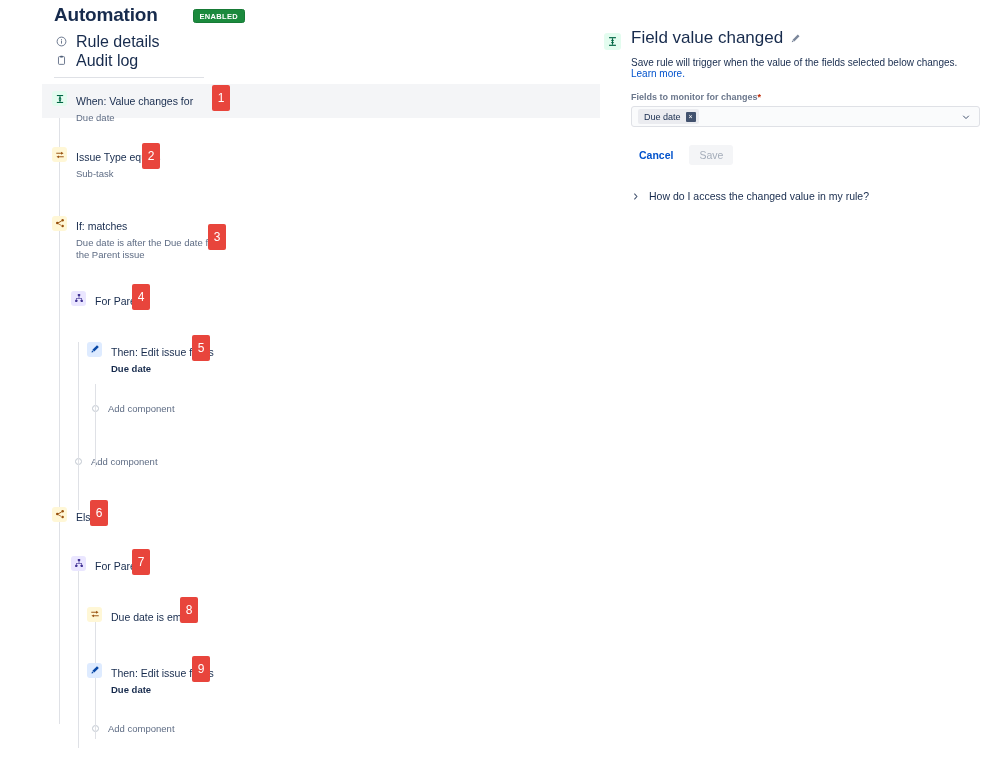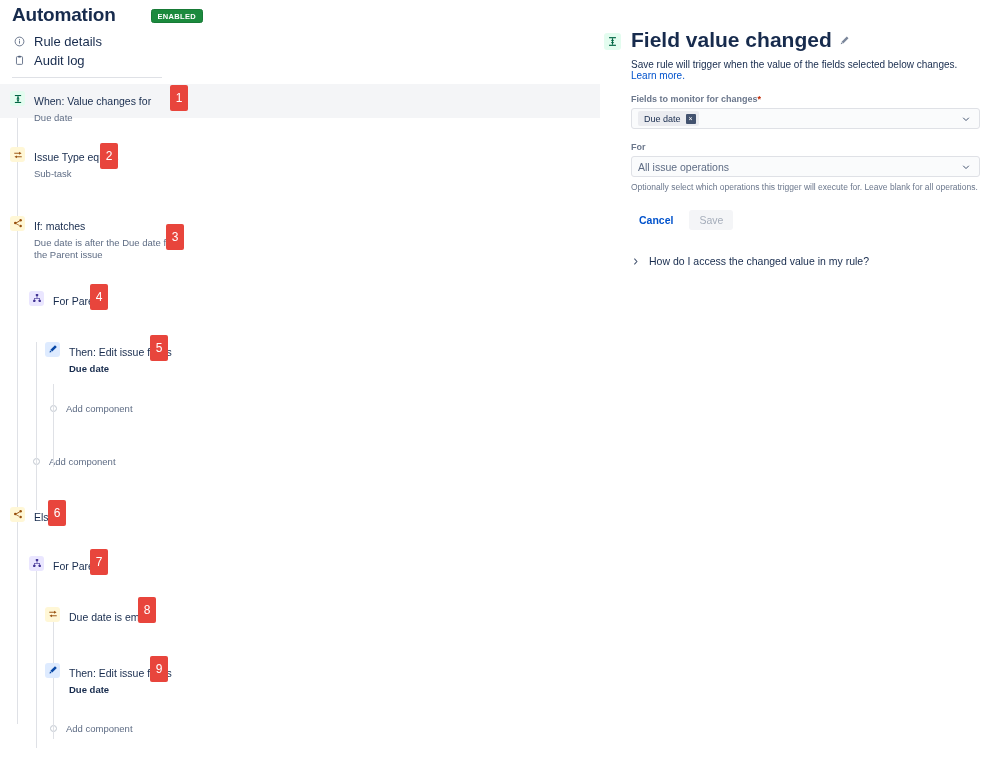--- a/index.html
+++ b/index.html
@@ -7,40 +7,40 @@
   body {
     width: 998px; height: 758px;
     background: #ffffff;
     font-family: "Liberation Sans", sans-serif;
     color: #172B4D;
     position: relative;
     overflow: hidden;
   }
 
   
-  #left-panel { position: absolute; left: 0; top: 0; width: 600px; height: 758px; }
+  #left-panel { position: absolute; left: 0; top: 0; width: 600px; height: 758px; padding-left: 42px; }
 
   #app-header { padding: 4px 12px 0 12px; display: flex; align-items: center; }
   #app-title { font-size: 19px; font-weight: bold; color: #172B4D; letter-spacing: -0.2px; }
   #enabled-badge {
     margin-left: 35px; margin-top: 2px;
     background: #1b8a3d; color: #ffffff;
     font-size: 7.5px; font-weight: bold; letter-spacing: 0.3px;
     padding: 2px 6px 1px 6px; border-radius: 2.5px;
     border: 1px solid #177a36;
   }
 
   #rule-name { padding: 12px 12px 0 12px; font-size: 10.5px; font-weight: bold;
                color: #172B4D; letter-spacing: 0.3px; }
 
   .nav-list { margin-top: 6px; padding-left: 13px; }
   .nav-item { display: flex; align-items: center; height: 19px; cursor: pointer; }
   .nav-icon { width: 13px; height: 13px; display: flex; align-items: center; justify-content: center;
               color: #505F79; flex: none; }
-  .nav-label { font-size: 13px; color: #172B4D; margin-left: 8px; }
+  .nav-label { font-size: 16px; color: #172B4D; margin-left: 8px; }
 
   #nav-divider { margin: 7px 12px 0 12px; height: 1px; background: #DFE1E6; width: 150px; }
 
   
   #rule-tree { position: relative; margin-top: 6px; }
 
   .node { position: relative; }
   .node-row { position: relative; display: flex; align-items: flex-start; padding: 6px 0 6px 0; }
   .node-row.selected { background: #F4F5F7; }
 
@@ -76,21 +76,21 @@
   .add-label { font-size: 9.5px; color: #5E6C84; margin-left: 9px; }
 
   
   #right-panel { position: absolute; left: 600px; top: 0; width: 398px; height: 758px;
                  padding: 28px 18px 0 4px; }
   #detail-head { display: flex; align-items: flex-start; }
   #detail-icon { width: 17px; height: 17px; border-radius: 3px; background: #E3FCEF;
                  display: flex; align-items: center; justify-content: center; flex: none;
                  margin-top: 5px; }
   #detail-title-wrap { margin-left: 10px; display: flex; align-items: center; }
-  #detail-title { font-size: 21px; font-weight: bold; color: #172B4D; }
+  #detail-title { font-size: 17px; font-weight: normal; color: #172B4D; }
   #title-edit-icon { margin-left: 7px; color: #7A869A; display: flex; align-items: center; }
 
   #detail-desc { margin-left: 27px; margin-top: 7px; font-size: 10px; color: #172B4D; }
   .link { color: #0052CC; text-decoration: none; cursor: pointer; }
 
   .form-group { margin-left: 27px; margin-top: 13px; }
   .form-label { font-size: 9px; color: #6B778C; font-weight: bold; }
   .req { color: #BF2600; }
   .select-box {
     margin-top: 4px; height: 21px; background: #FAFBFC; border: 1px solid #DFE1E6;
@@ -390,32 +390,20 @@
         <span class="chip-x">×</span>
       </span>
       <span class="chevron">
         <svg width="10" height="10" viewBox="0 0 16 16" fill="none" stroke="currentColor" stroke-width="1.6">
             <polyline points="3.5,6 8,10.5 12.5,6"></polyline>
           </svg>
       </span>
     </div>
   </div>
 
-  <div class="form-group">
-    <div class="form-label">For</div>
-    <div class="select-box">
-      <span class="select-placeholder">All issue operations</span>
-      <span class="chevron">
-        <svg width="10" height="10" viewBox="0 0 16 16" fill="none" stroke="currentColor" stroke-width="1.6">
-            <polyline points="3.5,6 8,10.5 12.5,6"></polyline>
-          </svg>
-      </span>
-    </div>
-    <div class="help-text">Optionally select which operations this trigger will execute for. Leave blank for all operations.</div>
-  </div>
 
   <div id="detail-actions">
     <button id="cancel-button">Cancel</button>
     <button id="save-button">Save</button>
   </div>
 
   <div id="faq-row">
     <span id="faq-chevron">
       <svg width="9" height="9" viewBox="0 0 16 16" fill="none" stroke="currentColor" stroke-width="1.8">
           <polyline points="6,3 10.5,8 6,13"></polyline>

